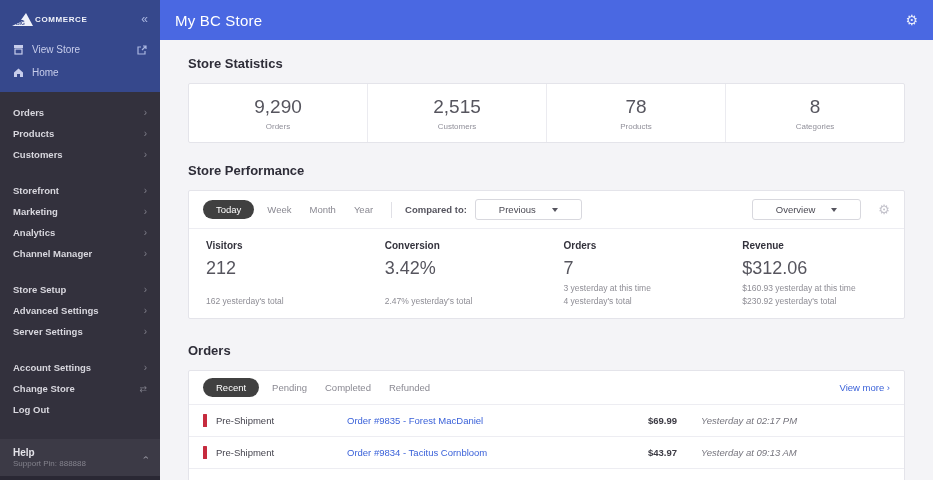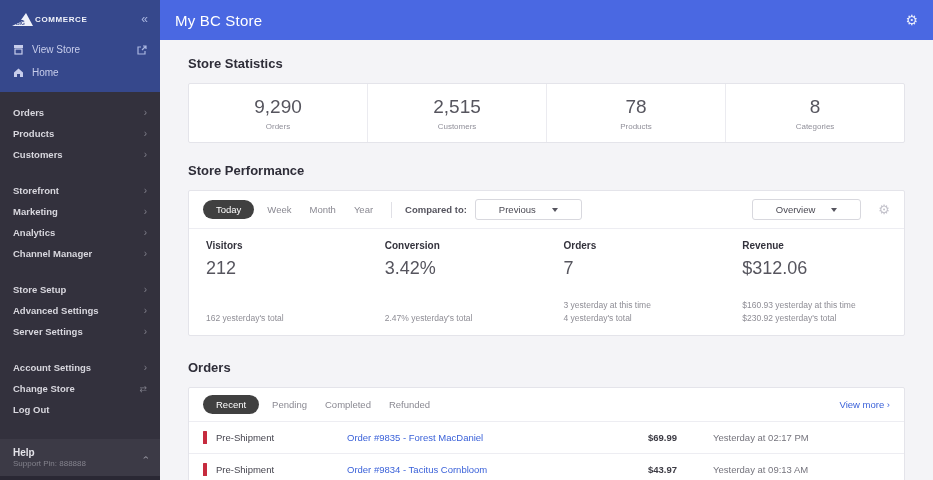--- a/index.html
+++ b/index.html
@@ -53,32 +53,32 @@
   .tab-plain { color: #8a8992; font-size: 9.5px; padding: 0 5px; cursor: pointer; }
   .vdiv { width: 1px; height: 16px; background: #e0e0e6; margin: 0 5px; }
   .cmp-label { font-size: 9.5px; font-weight: bold; color: #55545e; }
   .select { border: 1px solid #d8d8de; border-radius: 3px; background: #fff; padding: 4px 23px; font-size: 9.5px; color: #4a4953; display: flex; align-items: center; gap: 16px; cursor: pointer; }
   .caret-down { width: 0; height: 0; border-left: 3px solid transparent; border-right: 3px solid transparent; border-top: 4px solid #55545e; }
   .perf-right { margin-left: auto; display: flex; align-items: center; gap: 17px; }
   .gear-gray { color: #c3c2cb; font-size: 13px; cursor: pointer; line-height: 1; }
   .perf-metrics { display: flex; padding: 11px 0 10px; }
   .metric { flex: 1; padding: 0 17px; display: flex; flex-direction: column; }
   .metric-label { font-size: 10px; font-weight: bold; color: #33323c; line-height: 12px; margin-bottom: 5px; }
-  .metric-value { font-size: 18px; color: #56555e; line-height: 22px; margin-bottom: 20px; }
+  .metric-value { font-size: 18px; color: #56555e; line-height: 22px; margin-bottom: 3px; }
   .metric-sub { font-size: 8.5px; color: #8e8d95; line-height: 13px; min-height: 13px; }
   
   .orders-top { height: 34px; display: flex; align-items: center; padding: 0 14px; gap: 8px; border-bottom: 1px solid #ededf2; }
   .view-more { margin-left: auto; color: #3b62d9; font-size: 9.5px; font-weight: normal; cursor: pointer; }
   .order-row { height: 32px; display: flex; align-items: center; padding: 0 14px; border-bottom: 1px solid #ededf2; }
   .order-row:last-child { border-bottom: none; }
   .status-bar { width: 4px; height: 13px; flex: none; margin-right: 9px; border-radius: 0.5px; }
   .status-text { font-size: 9.5px; color: #45444e; width: 131px; flex: none; }
   .order-link { font-size: 9.5px; color: #3b62d9; width: 280px; flex: none; cursor: pointer; }
   .order-total { font-size: 9.5px; font-weight: bold; color: #3c3b44; width: 50px; flex: none; text-align: right; }
-  .order-date { font-size: 9.5px; color: #75747d; padding-left: 36px; flex: 1; }
+  .order-date { font-size: 9.5px; color: #75747d; padding-left: 24px; flex: 1; font-style: italic; }
 </style>
 </head>
 <body>
 
 <div class="sidebar">
   <div class="sb-top">
     <div class="sb-logo-row">
       <div class="logo">
         <svg width="22" height="15" viewBox="0 0 22 15">
           <polygon points="0,14 21,14 14,1 9,8 12.5,8" fill="#f0f2fa"></polygon>

